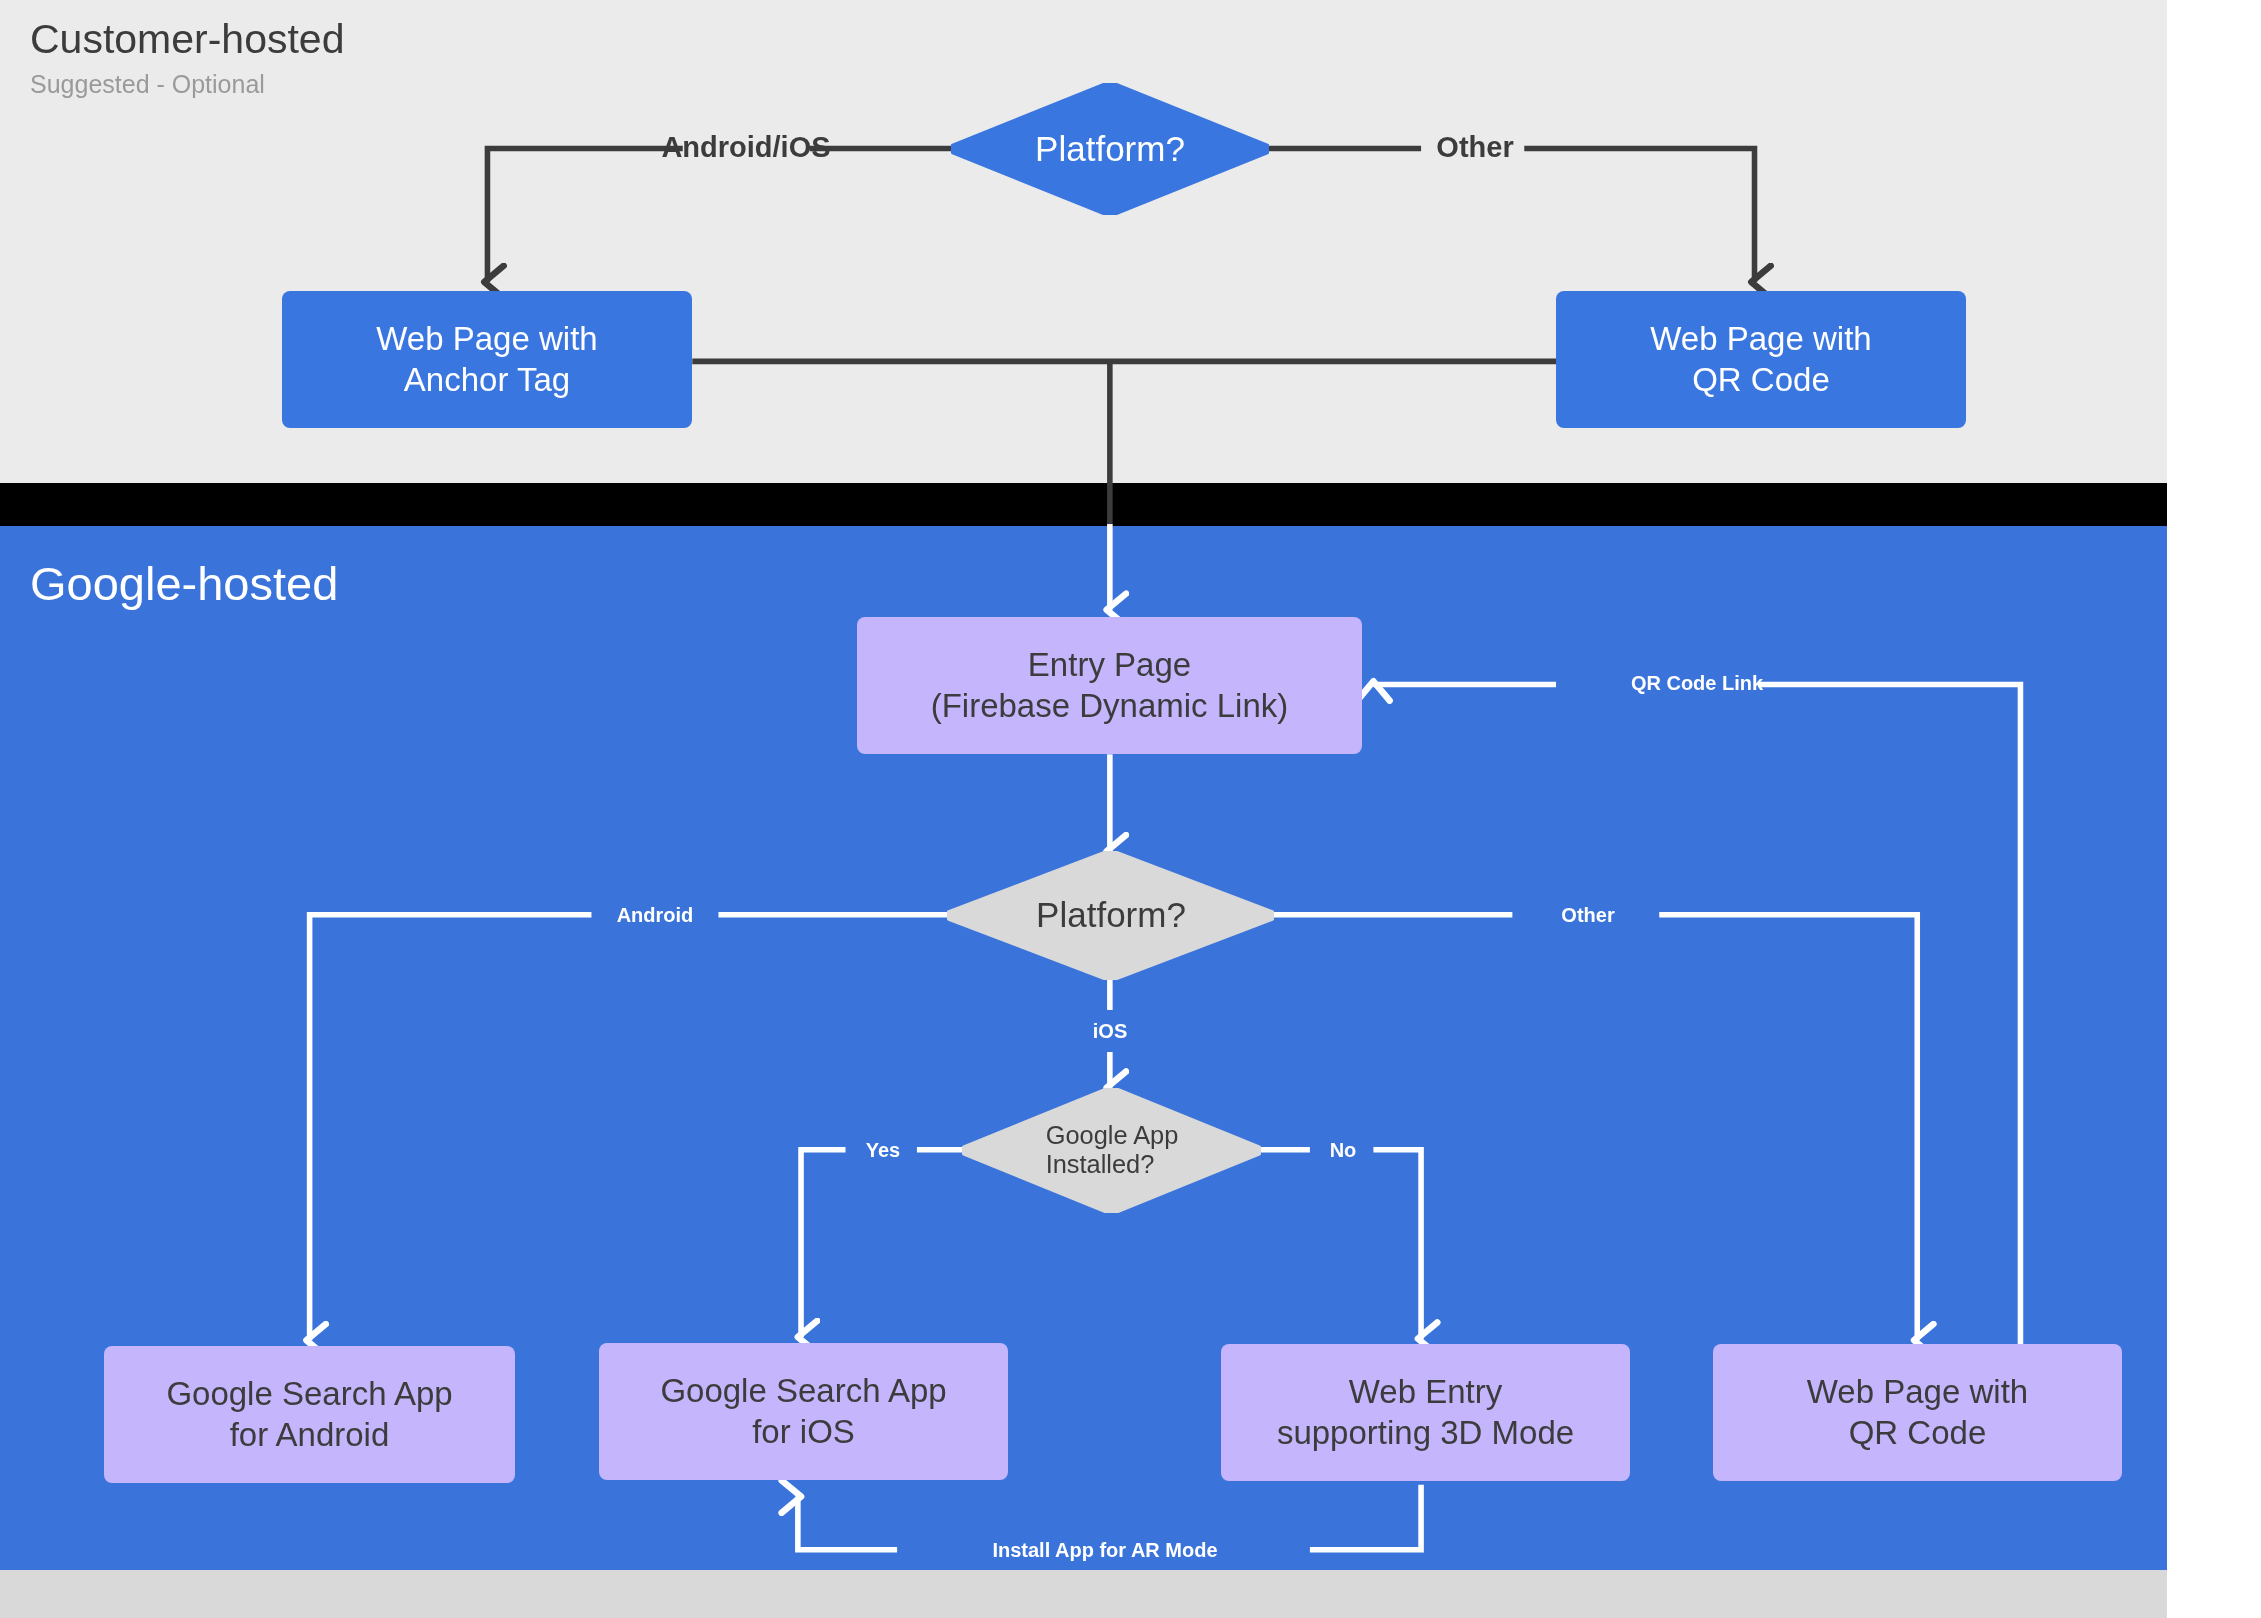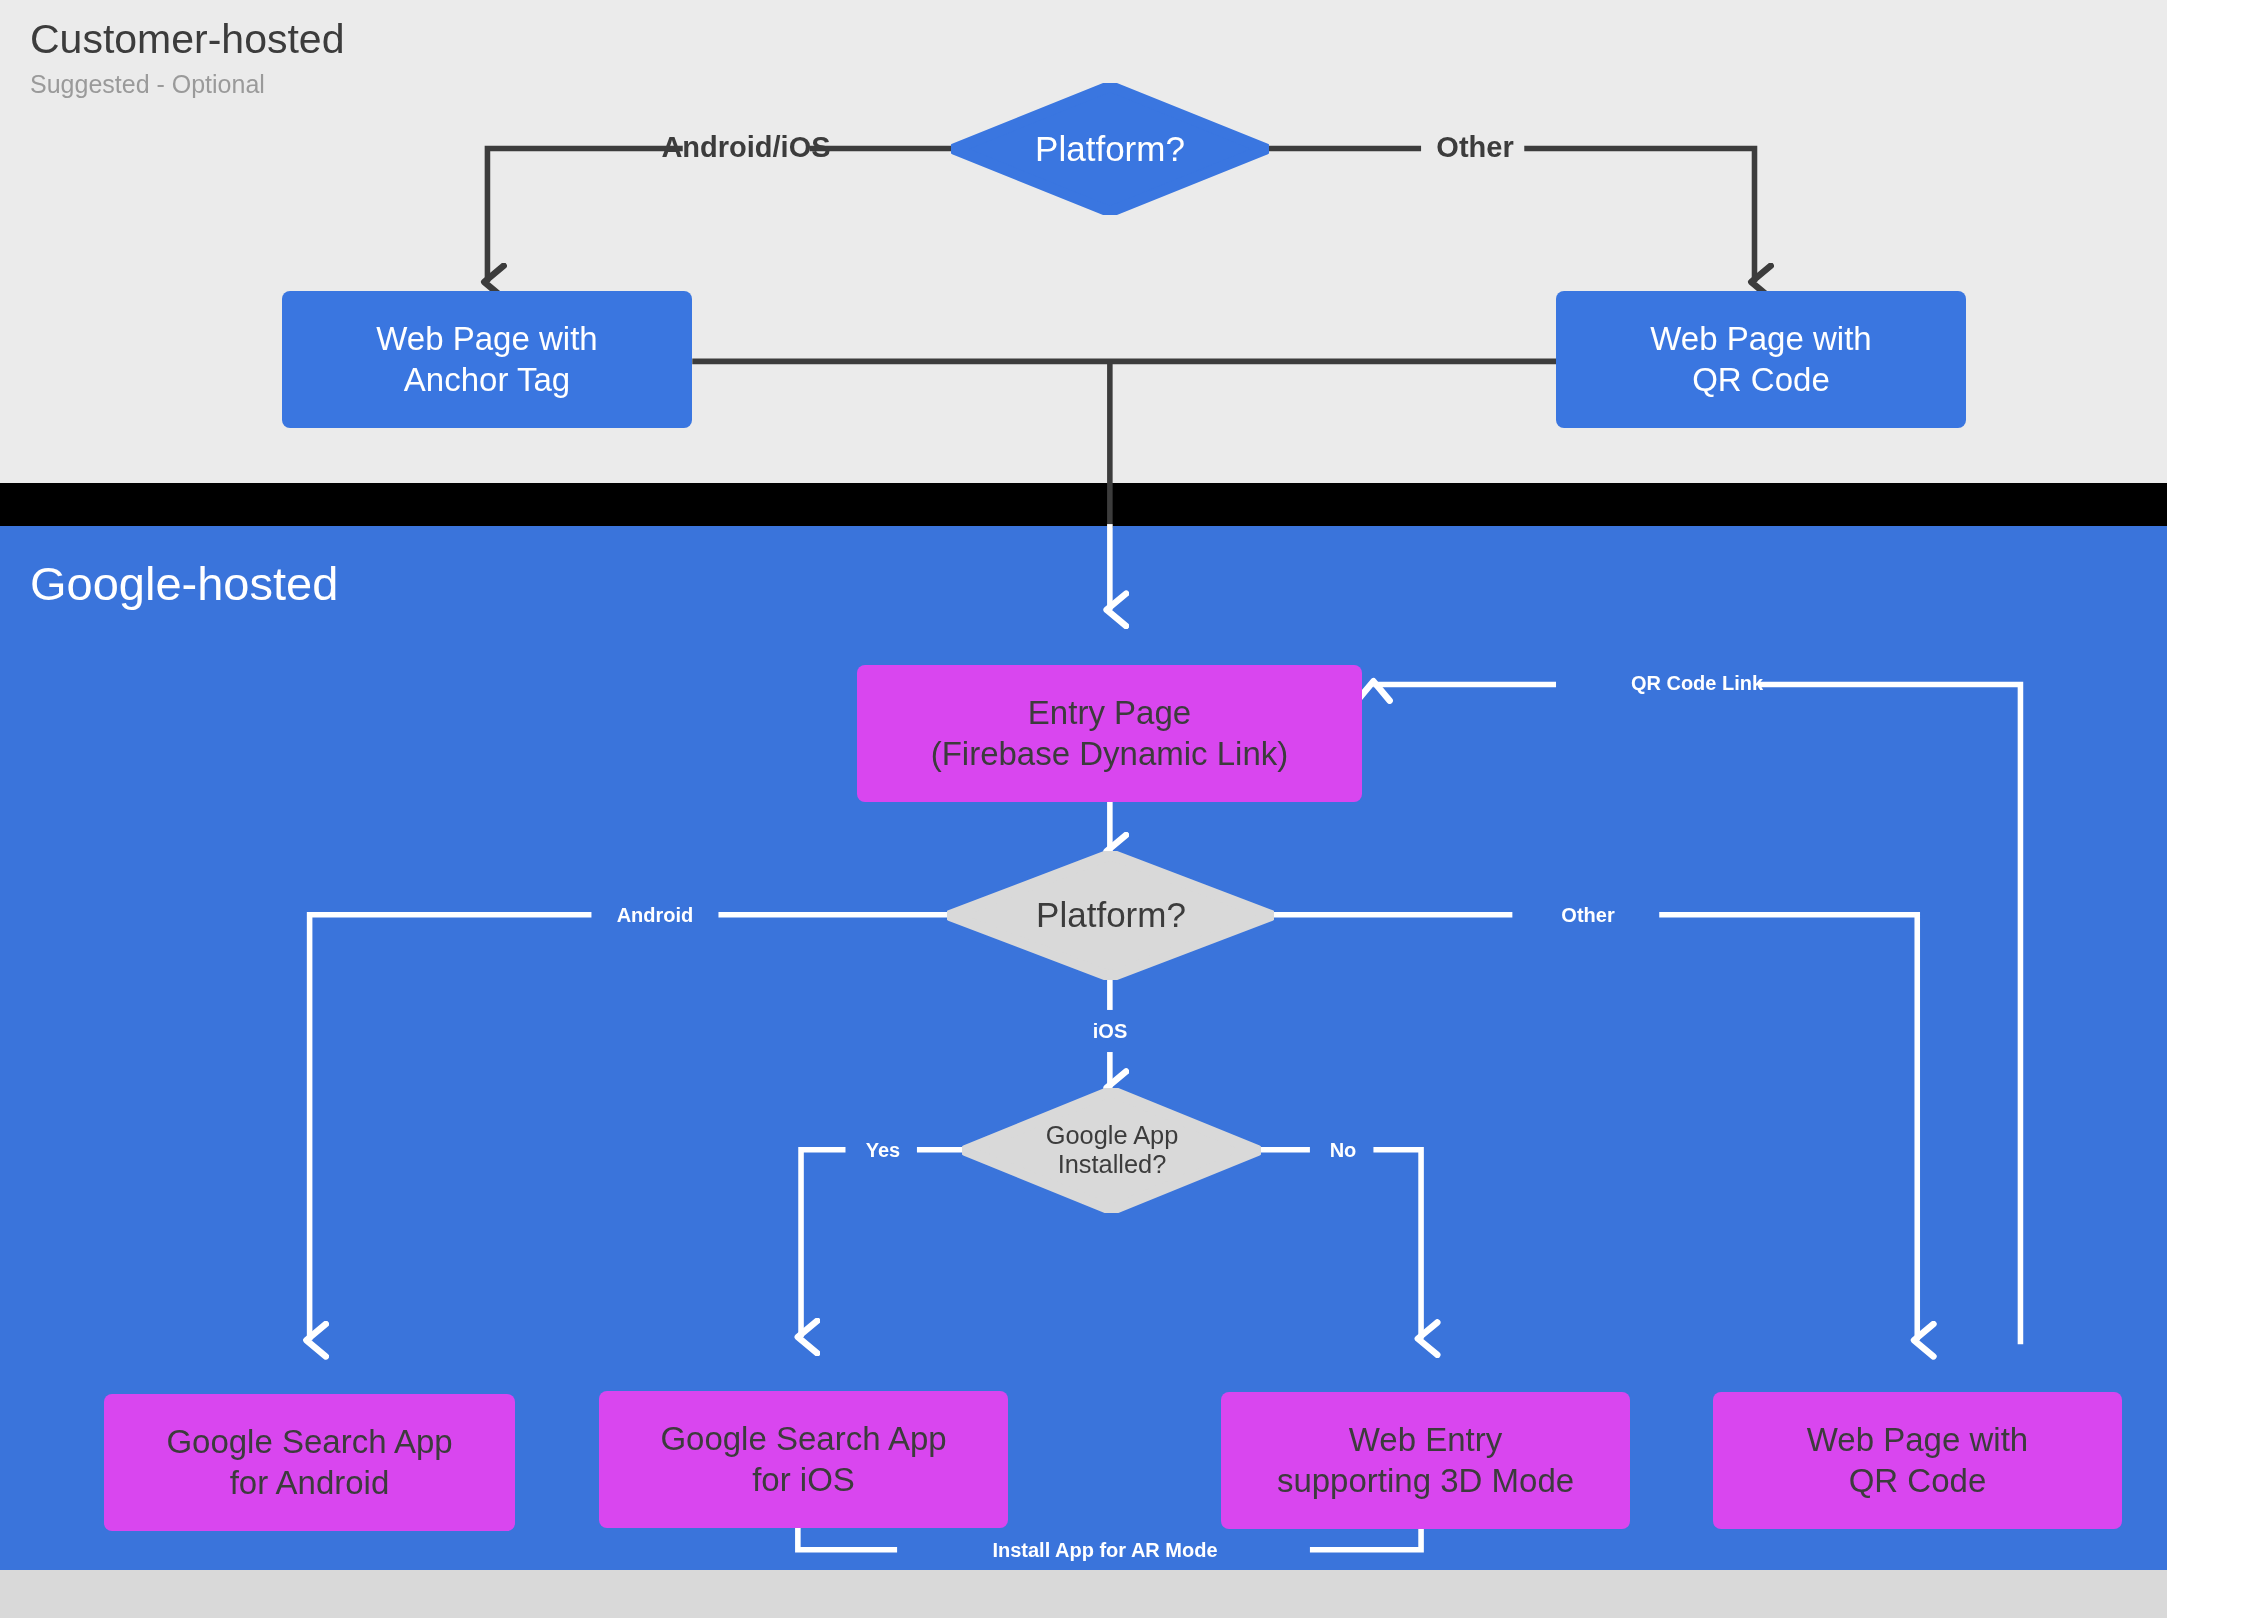--- a/index.html
+++ b/index.html
@@ -9,34 +9,34 @@
   #band-customer{top:0;height:483px;background:#ebebeb;}
   #band-divider{top:483px;height:43px;background:#000000;}
   #band-google{top:526px;height:1044px;background:#3a74db;}
   #band-bottom{top:1570px;height:49px;background:#d9d9d9;}
 
   #svg-layer{position:absolute;left:0;top:0;width:2261px;height:1619px;}
 
   .node{position:absolute;box-sizing:border-box;display:flex;align-items:center;
         justify-content:center;text-align:center;border-radius:8px;line-height:1.22;}
   .node-blue{background:#3a76e0;color:#ffffff;font-size:33px;}
-  .node-grey{background:#d946ef;color:#3c3c3c;font-size:33px;margin-top:48px;}
+  .node-grey{background:#c4b5fd;color:#3c3c3c;font-size:33px;}
 
   .edge-label{position:absolute;white-space:nowrap;font-weight:bold;
               transform:translate(-50%,-50%);line-height:1.1;}
   .lbl-dark{color:#3c3c3c;font-size:29px;}
   .lbl-light{color:#ffffff;font-size:20px;}
 
   .section-title{position:absolute;white-space:nowrap;}
   #title-customer{left:30px;top:16px;font-size:41px;color:#3c3c3c;}
   #sub-customer{left:30px;top:70px;font-size:25px;color:#9a9a9a;}
   #title-google{left:30px;top:556px;font-size:47px;color:#ffffff;}
 
   .diamond-label{position:absolute;transform:translate(-50%,-50%);
-                 white-space:nowrap;text-align:center;line-height:1.15;}
+                 white-space:nowrap;line-height:1.15;}
   .dl-white{color:#ffffff;font-size:35px;}
   .dl-dark{color:#3c3c3c;font-size:35px;}
   .dl-dark-sm{color:#3c3c3c;font-size:25.4px;}
 </style>
 </head>
 <body>
 
 <div id="stage">
 
   <div class="band" id="band-customer"></div>

